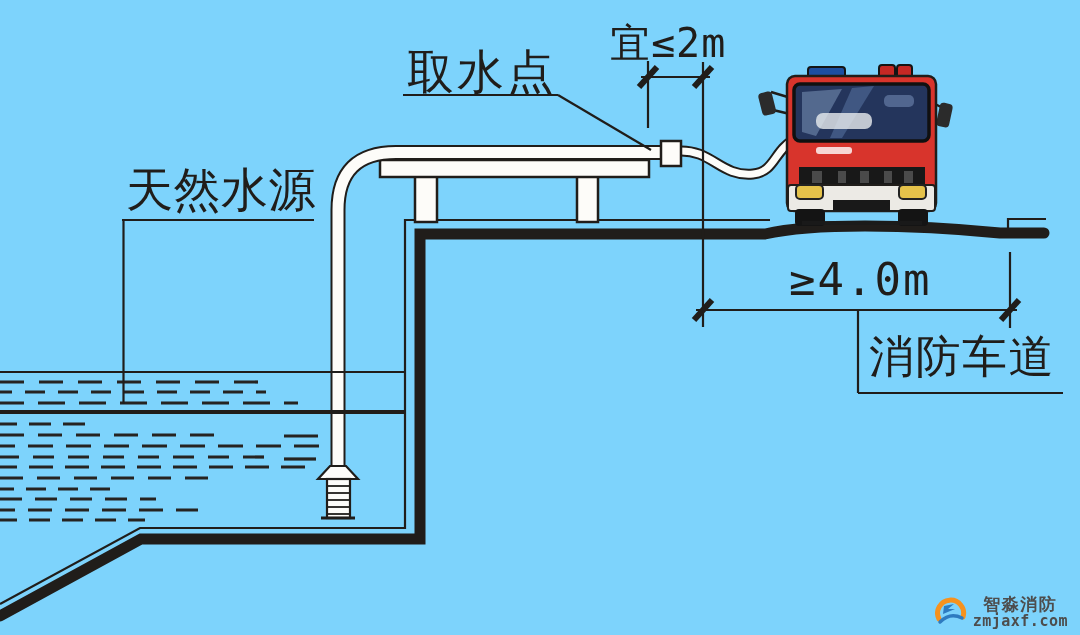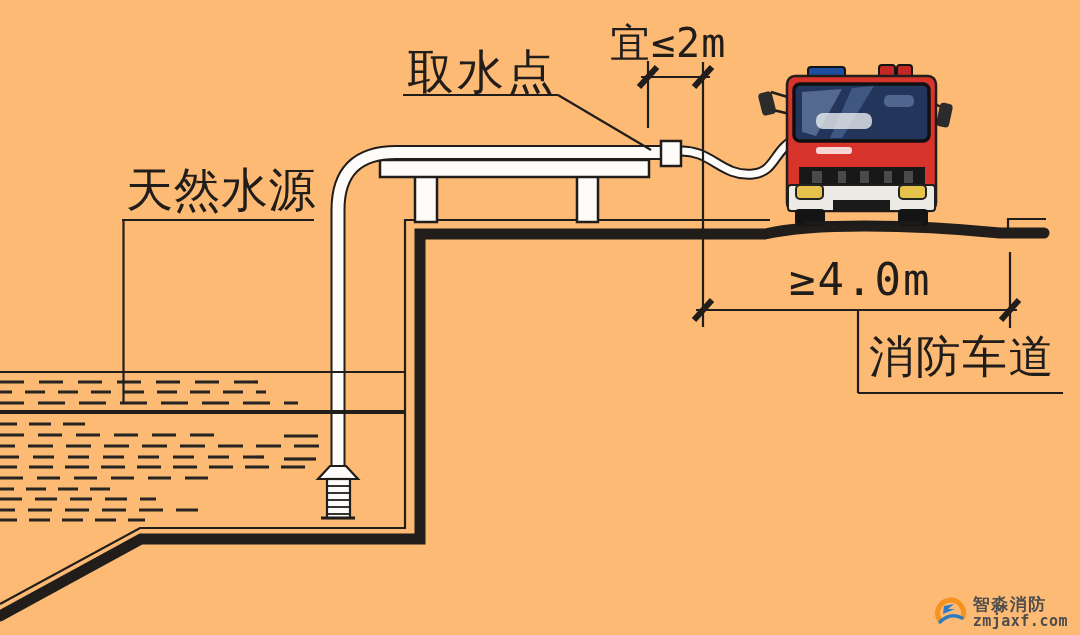--- a/index.html
+++ b/index.html
@@ -1,21 +1,22 @@
 <!DOCTYPE html>
 <html><head>
 <meta charset="utf-8">
 <style>
   html,body{margin:0;padding:0;background:#ffffff;}
   .stage{
     position:relative;
     width:1080px;height:635px;
-    background:#fdba74;
+    background:#7dd3fc;
     overflow:hidden;
     font-family:"Liberation Sans","DejaVu Sans",sans-serif;
+    text-align:center;
   }
   svg text{fill:#201d1a;}
   .cjk{font-family:"Liberation Serif","DejaVu Serif",serif;}
   .dim{font-family:"DejaVu Sans Mono","DejaVu Sans","Liberation Mono",monospace;}
   .watermark{
     position:absolute;right:12px;bottom:5px;
     display:flex;align-items:center;gap:6px;
   }
   .wm-text{display:flex;flex-direction:column;line-height:1.05;}
   .wm-brand{

